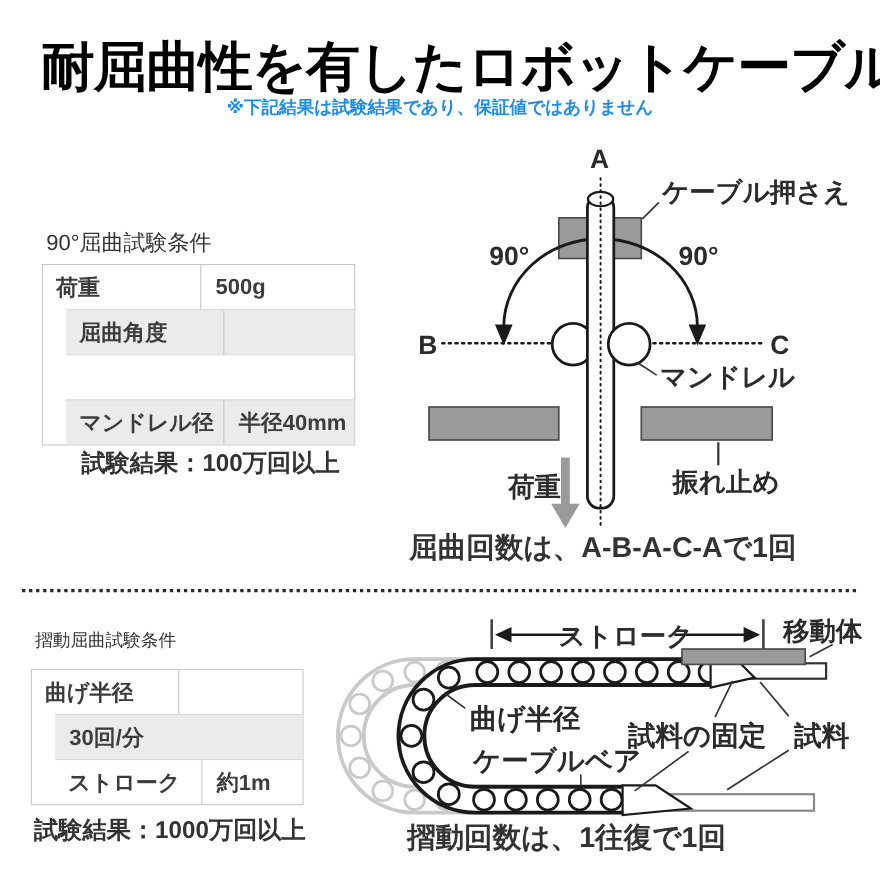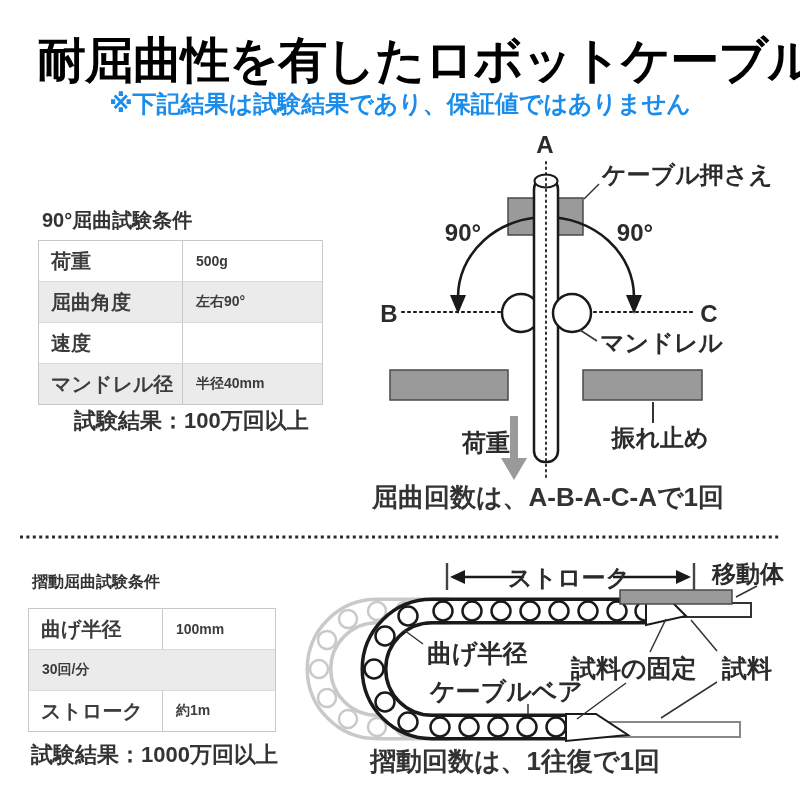--- a/index.html
+++ b/index.html
@@ -1,30 +1,30 @@
 <!DOCTYPE html>
 <html style="--accent-blue: #1a8ceb; --diagram-gray: #9a9a9a; --ghost-gray: #c9c9c9;"><head>
 <meta charset="utf-8">
 <style>
   html,body{margin:0;padding:0;background:#fff;}
   #page{position:relative;width:800px;height:800px;background:#fff;overflow:hidden;
         font-family:"Liberation Sans","DejaVu Sans",sans-serif;color:#222;}
   .abs{position:absolute;}
   #title{left:0;top:28px;width:772px;text-align:left;font-size:49px;font-weight:900;
          letter-spacing:-1px;color:#000;white-space:nowrap;padding-left:37px;}
-  #subtitle{left:0;top:88px;width:800px;text-align:center;font-size:24px;font-weight:bold;
+  #subtitle{left:0;top:88px;width:800px;text-align:center;font-size:16px;font-weight:bold;
             color:var(--accent-blue,#1a8ceb);white-space:nowrap;}
-  .sec-heading{font-size:20px;font-weight:bold;color:#333;white-space:nowrap;}
+  .sec-heading{font-size:20px;font-weight:normal;color:#333;white-space:nowrap;}
   .spec{border:1px solid #c8c8c8;background:#fff;}
   .spec .row{display:flex;height:40px;align-items:stretch;}
   .spec .row:nth-child(even){background:#ebebeb;}
-  .spec .row + .row{border-top:1px solid #d9d9d9;}
+  .spec .row + .row{border-top:1px solid #d9d9d9;margin-left:21px;}
   .spec .cl{display:flex;align-items:center;padding-left:12px;box-sizing:border-box;
             border-right:1px solid #c8c8c8;font-size:20px;font-weight:bold;color:#3c3c3c;}
-  .spec .cv{display:flex;align-items:center;padding-left:13px;font-size:14px;
+  .spec .cv{display:flex;align-items:center;padding-left:13px;font-size:20px;
             font-weight:bold;color:#3c3c3c;}
   #bend-table .cl{width:144px;}
   #slide-table .cl{width:134px;}
   .result-line{font-size:22px;font-weight:bold;color:#333;white-space:nowrap;}
   svg text{font-family:"Liberation Sans","DejaVu Sans",sans-serif;fill:#2b2b2b;}
   .dlabel{font-size:24px;font-weight:bold;}
   .dlabel2{font-size:25px;font-weight:bold;}
   .cap{font-size:26px;font-weight:bold;fill:#333;}
   .ptr{stroke:#333;stroke-width:1.5;fill:none;}
   .grayfill{fill:var(--diagram-gray,#9a9a9a);stroke:#4a4a4a;stroke-width:1.5;}
@@ -39,39 +39,36 @@
 
   <div class="abs sec-heading" style="left:42px;top:207px;">90°屈曲試験条件</div>
 
   <div id="bend-table" class="abs spec" style="left:38px;top:240px;width:283px;">
     <div class="row">
       <div class="cl">荷重</div>
       <div class="cv">500g</div>
     </div>
     <div class="row">
       <div class="cl">屈曲角度</div>
-      <div class="cv">左右90°</div>
-    </div>
-    <div class="row">
-      <div class="cl">速度</div>
+    </div>
+    <div class="row">
     </div>
     <div class="row">
       <div class="cl">マンドレル径</div>
       <div class="cv">半径40mm</div>
     </div>
   </div>
 
   <div class="abs result-line" style="left:38px;top:406px;padding-left:36px;">試験結果：100万回以上</div>
 
   <div class="abs sec-heading" style="left:32px;top:572px;font-size:16px;">摺動屈曲試験条件</div>
 
   <div id="slide-table" class="abs spec" style="left:28px;top:608px;width:246px;">
     <div class="row">
       <div class="cl">曲げ半径</div>
-      <div class="cv">100mm</div>
     </div>
     <div class="row">
       <div class="cv">30回/分</div>
     </div>
     <div class="row">
       <div class="cl">ストローク</div>
       <div class="cv">約1m</div>
     </div>
   </div>
 

